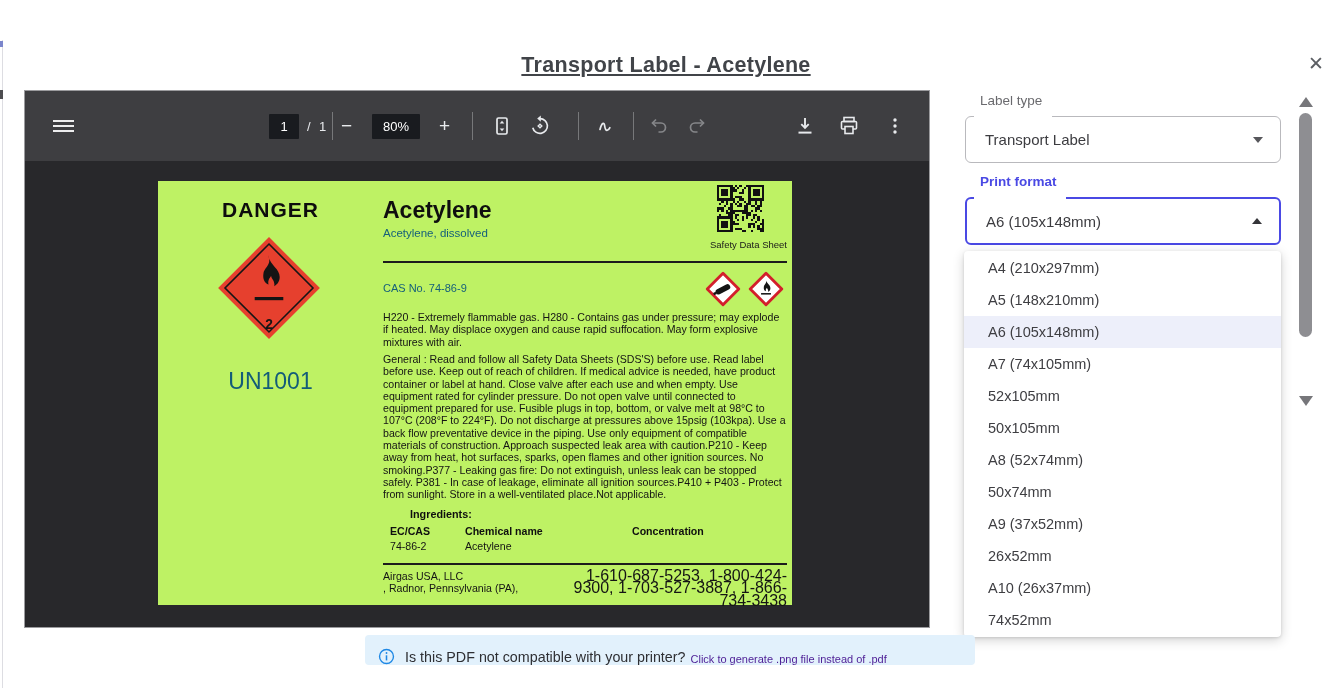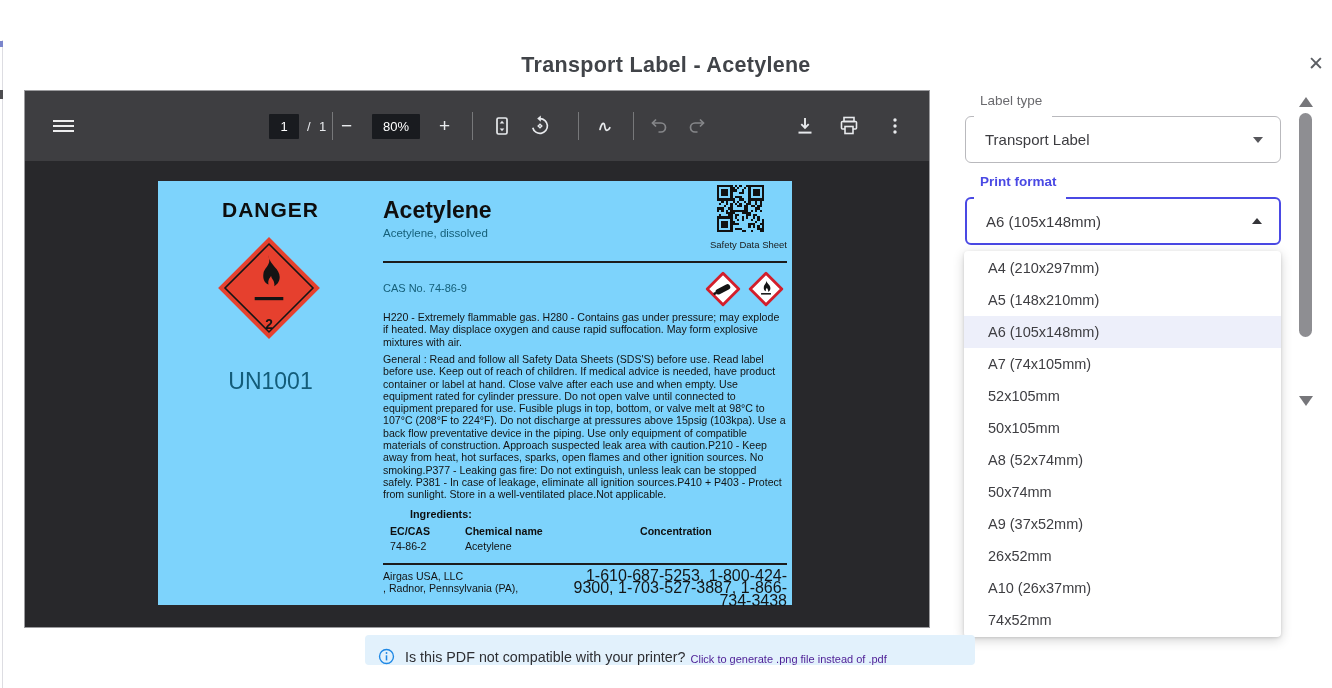--- a/index.html
+++ b/index.html
@@ -7,40 +7,40 @@
   body { font-family:"Liberation Sans", sans-serif; }
   #root { position:relative; width:1332px; height:688px; background:#fff; overflow:hidden; }
 
   
   .edge-line { position:absolute; left:2px; top:40px; bottom:0; width:1px; background:#dddde2; }
   .edge-mark-blue { position:absolute; left:0; top:41px; width:3px; height:6px; background:#7b86cc; }
   .edge-mark-dark { position:absolute; left:0; top:90px; width:3px; height:9px; background:#4d4d50; }
 
   
   .dlg-title { position:absolute; top:53px; left:0; width:100%; text-align:center;
-               font-size:21.5px; font-weight:bold; color:#414449; letter-spacing:.3px; }
+               font-size:21.5px; font-weight:bold; color:#414449; letter-spacing:.3px;text-decoration:underline; }
   .close-btn { position:absolute; top:50px; left:1303px; width:26px; height:26px;
                font-size:19px; color:#5b5e63; display:flex; align-items:center; justify-content:center;
                cursor:pointer; }
 
   
   .viewer { position:absolute; left:24px; top:90px; width:906px; height:538px;
             background:#28282b; border:1px solid #9b9b9e; }
   .toolbar { position:absolute; left:0; top:0; width:100%; height:70px; background:#3e3e41; }
   .tb { position:absolute; top:0; height:70px; display:flex; align-items:center; color:#e8eaed; }
   .tb-sep { position:absolute; top:21px; width:1px; height:28px; background:#77787a; }
   .dark-box { background:#191b1f; color:#fff; font-size:13px; display:flex;
               align-items:center; justify-content:center; border-radius:1px; }
   .tb-text { color:#e8eaed; font-size:13px; }
   .tb-btn { display:flex; align-items:center; justify-content:center; cursor:pointer; }
   .tb-btn svg { display:block; }
   .hamburger span { display:block; width:21px; height:2.4px; background:#ededee; margin:2.5px 0; }
   .dim { opacity:.42; }
 
-  .pdf-page { position:absolute; left:133px; top:90px; width:634px; height:424px; background:#7dd3fc; color:#161616; }
+  .pdf-page { position:absolute; left:133px; top:90px; width:634px; height:424px; background:#bef264; color:#161616; }
 
   
   .danger-word { position:absolute; left:0; top:17px; width:225px; text-align:center;
                  font-size:21px; font-weight:bold; letter-spacing:1px; color:#0d0d0d; }
   .t-diamond { position:absolute; left:58px; top:54px; width:106px; height:106px; }
   .un-number { position:absolute; left:0; top:187px; width:225px; text-align:center;
                font-size:23px; font-weight:normal; color:#135c79; }
 
   
   .rcol { position:absolute; left:225px; top:0; width:404px; height:424px; }
@@ -51,21 +51,21 @@
   .qr  { position:absolute; right:23px; top:4px; width:47px; height:47px; }
   .qr-caption { position:absolute; right:0; top:58px; width:170px; text-align:right; font-size:9.5px; color:#1a1a1a; }
   .ghs-row { position:absolute; right:3px; top:90px; display:flex; gap:7px; }
   .ghs-row svg { width:36px; height:36px; }
   .para { position:absolute; left:0; width:404px; font-size:10.6px; line-height:12.3px; color:#141414; }
   .p1 { top:130px; }
   .p2 { top:172px; }
   .ing-title { position:absolute; left:0; top:327px; font-size:10.8px; font-weight:bold; color:#0f0f0f;padding-left:27px; }
   .ing-h { position:absolute; top:344px; font-size:10.6px; font-weight:bold; color:#0f0f0f; }
   .ing-v { position:absolute; top:359px; font-size:10.6px; color:#141414; }
-  .cx1 { left:7px; } .cx2 { left:82px; } .cx3 { left:257px; }
+  .cx1 { left:7px; } .cx2 { left:82px; } .cx3 { left:249px; }
   .hr2 { position:absolute; left:0; top:382px; width:404px; height:1.5px; background:#1c1c1c; }
   .supplier { position:absolute; left:0; top:389px; font-size:10.6px; line-height:12.3px; color:#141414; }
   .phones { position:absolute; right:0; top:389px; width:218px; text-align:right;
             font-size:16px; line-height:12.3px; color:#141414; }
 
   
   .select-box { position:absolute; left:965px; width:316px; background:#fff; border-radius:6px;
                 display:flex; align-items:center; cursor:pointer; }
   .sb1 { top:116px; height:47px; border:1px solid #b9b9bd; }
   .sb2 { top:197px; height:48px; border:2px solid #4a49e4; }

